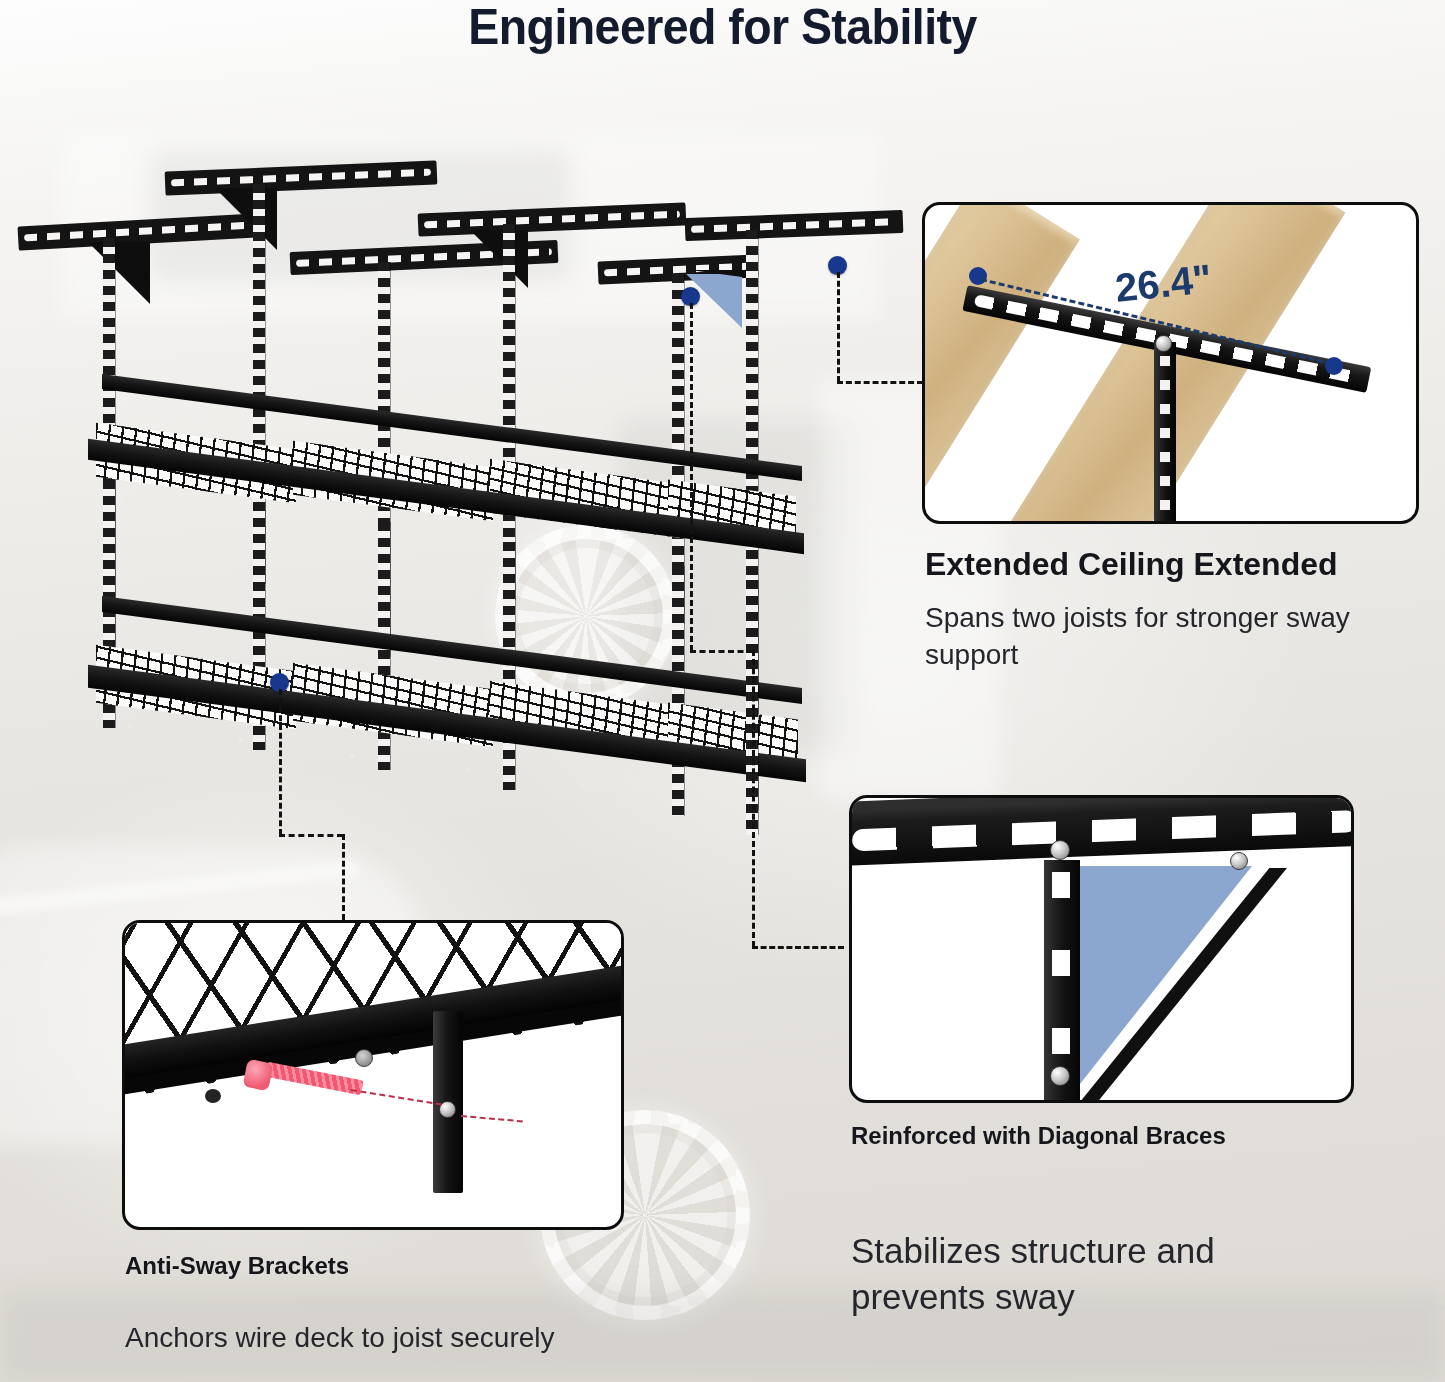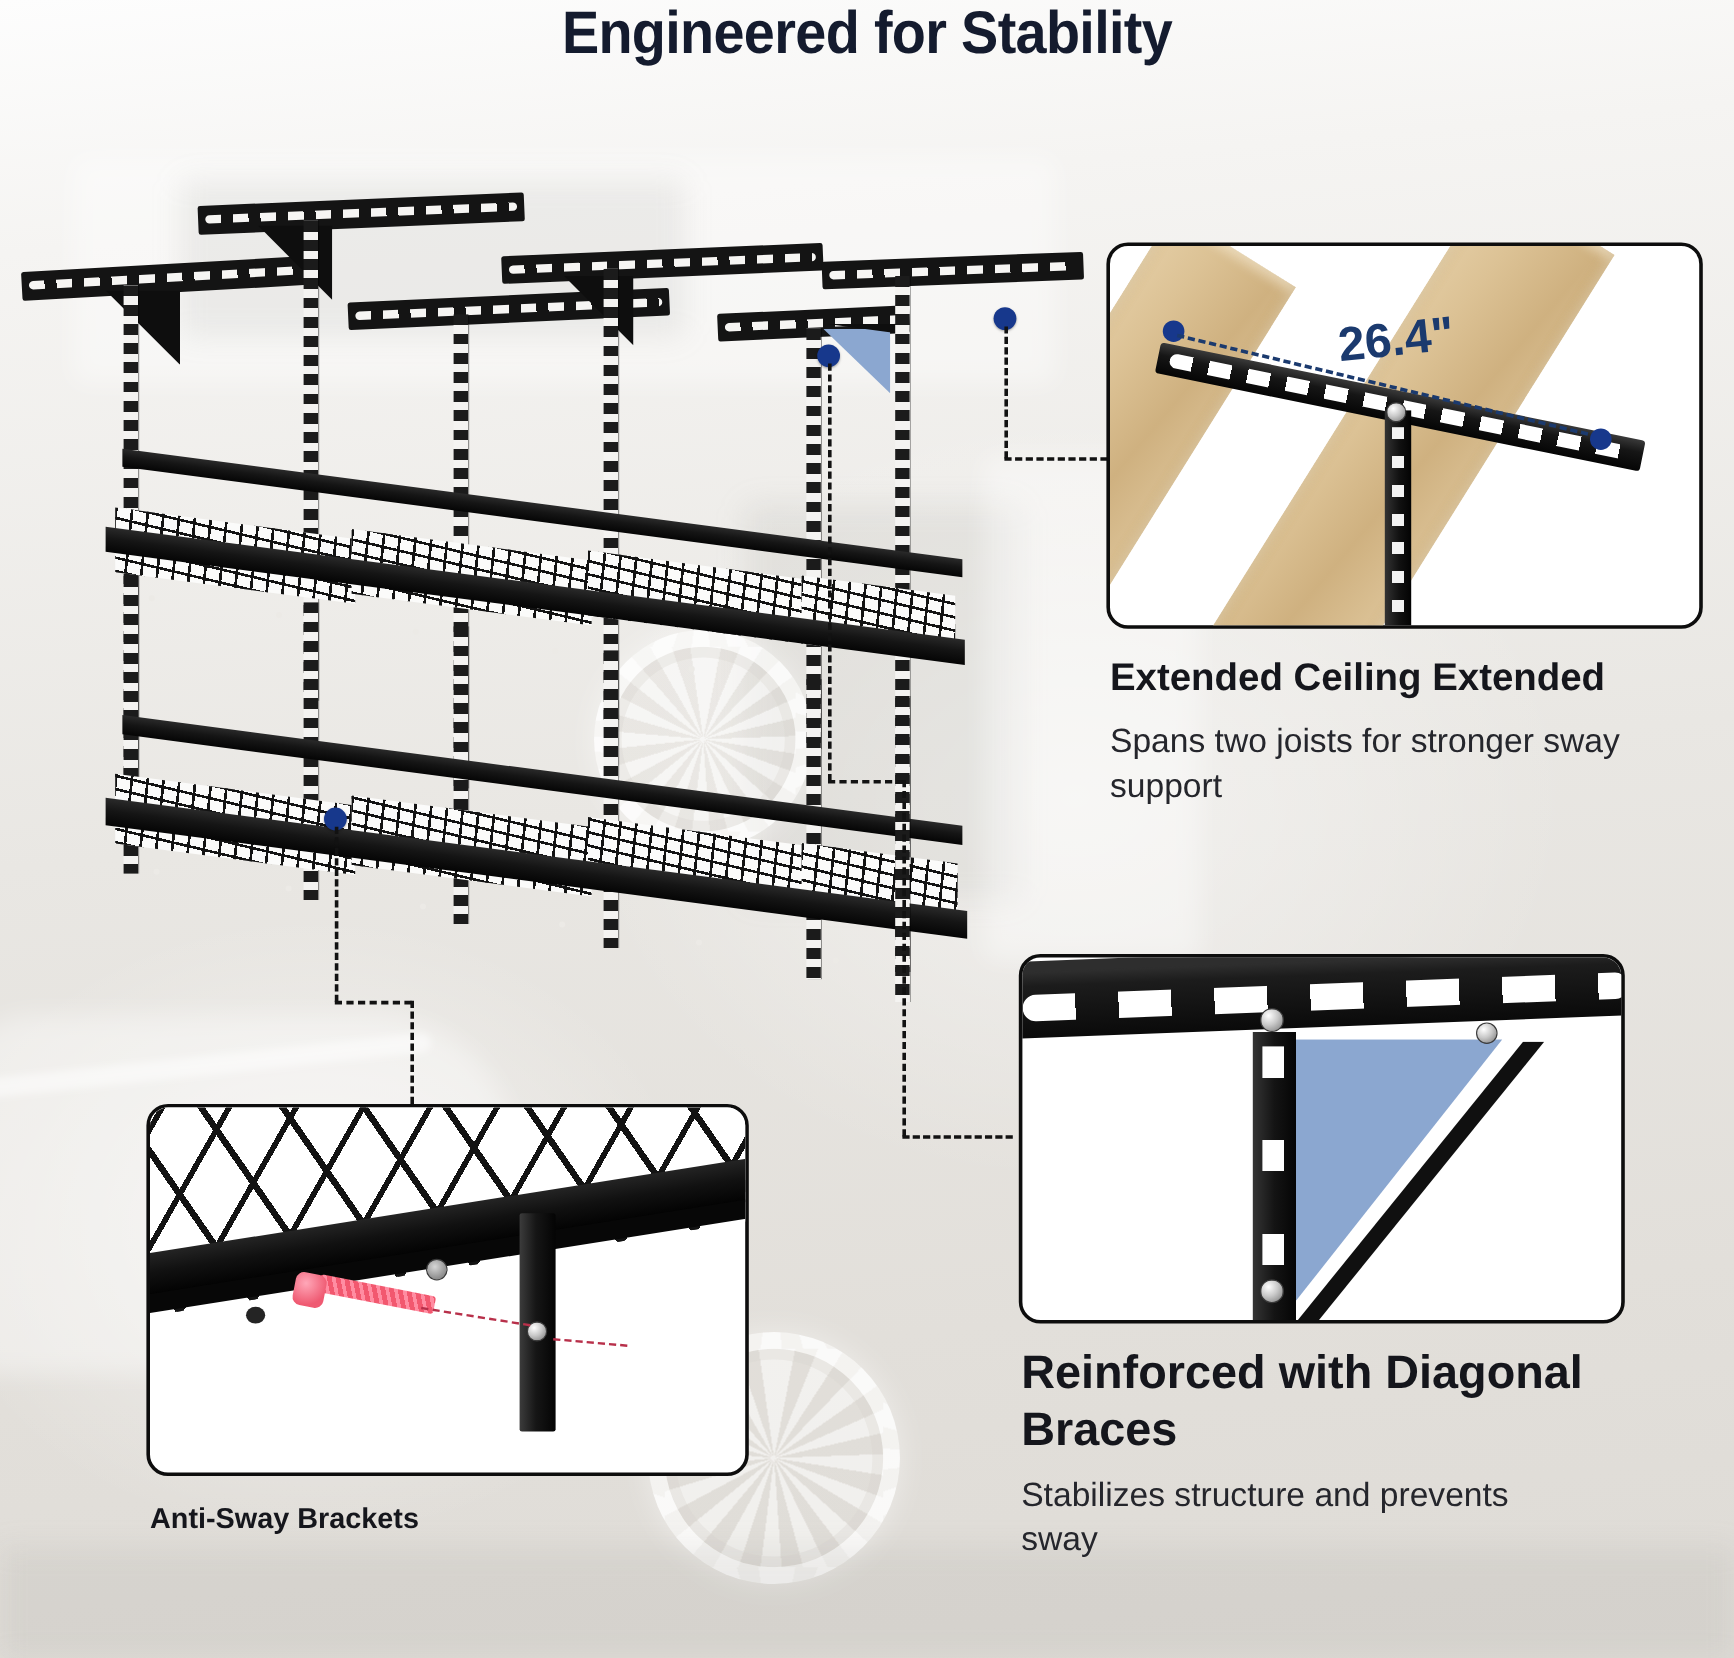--- a/index.html
+++ b/index.html
@@ -418,22 +418,22 @@
                   background:linear-gradient(to right,#353535 0%, #141414 50%, #050505 100%);">
         <div class="col-slots" style="left:8px; top:12px; width:18px; height:228px;"></div>
       </div>
 
       <div class="bolt" style="left:198px; top:42px; width:20px; height:20px;"></div>
       <div class="bolt" style="left:378px; top:54px; width:18px; height:18px;"></div>
       <div class="bolt" style="left:198px; top:268px; width:20px; height:20px;"></div>
     </div>
   </div>
 
-  <div class="cap-title" style="left:851px; top:1122px; width:470px; font-size:39px;">Reinforced with Diagonal Braces</div>
-  <div class="cap-sub" style="left:851px; top:1228px; width:420px; font-size:28px;">Stabilizes structure and prevents sway</div>
+  <div class="cap-title" style="left:851px; top:1122px; width:470px; font-size:24px;">Reinforced with Diagonal Braces</div>
+  <div class="cap-sub" style="left:851px; top:1228px; width:420px; font-size:35px;">Stabilizes structure and prevents sway</div>
 
   <div class="panel" style="left:122px; top:920px; width:502px; height:310px;">
     <div class="panel-inner">
 
       <div class="diamond-deck" style="left:-40px; top:-30px; width:620px; height:210px;
                   transform:skewY(-9deg); transform-origin:0 0;"></div>
 
       <div style="position:absolute; left:-30px; top:126px; width:580px; height:36px;
                   background:linear-gradient(to bottom,#242424 0%, #111 45%, #020202 100%);
                   transform:skewY(-9deg); transform-origin:0 0;"></div>
@@ -454,14 +454,15 @@
 
       <div class="screw-pink" style="left:140px; top:148px; width:98px; height:15px; transform:rotate(11deg);"></div>
       <div class="screw-head" style="left:120px; top:138px; width:26px; height:28px; transform:rotate(11deg);"></div>
 
       <div class="dot-red" style="left:226px; top:166px; width:92px; transform:rotate(9deg); transform-origin:0 50%;"></div>
       <div class="dot-red" style="left:336px; top:192px; width:62px; transform:rotate(5deg); transform-origin:0 50%;"></div>
     </div>
   </div>
 
   <div class="cap-title" style="left:125px; top:1252px; width:470px; font-size:24px;">Anti-Sway Brackets</div>
+  <div class="cap-sub" style="left:125px; top:1320px; width:600px; font-size:28px;">Anchors wire deck to joist securely</div>
 
 </div>
 
 </body></html>

